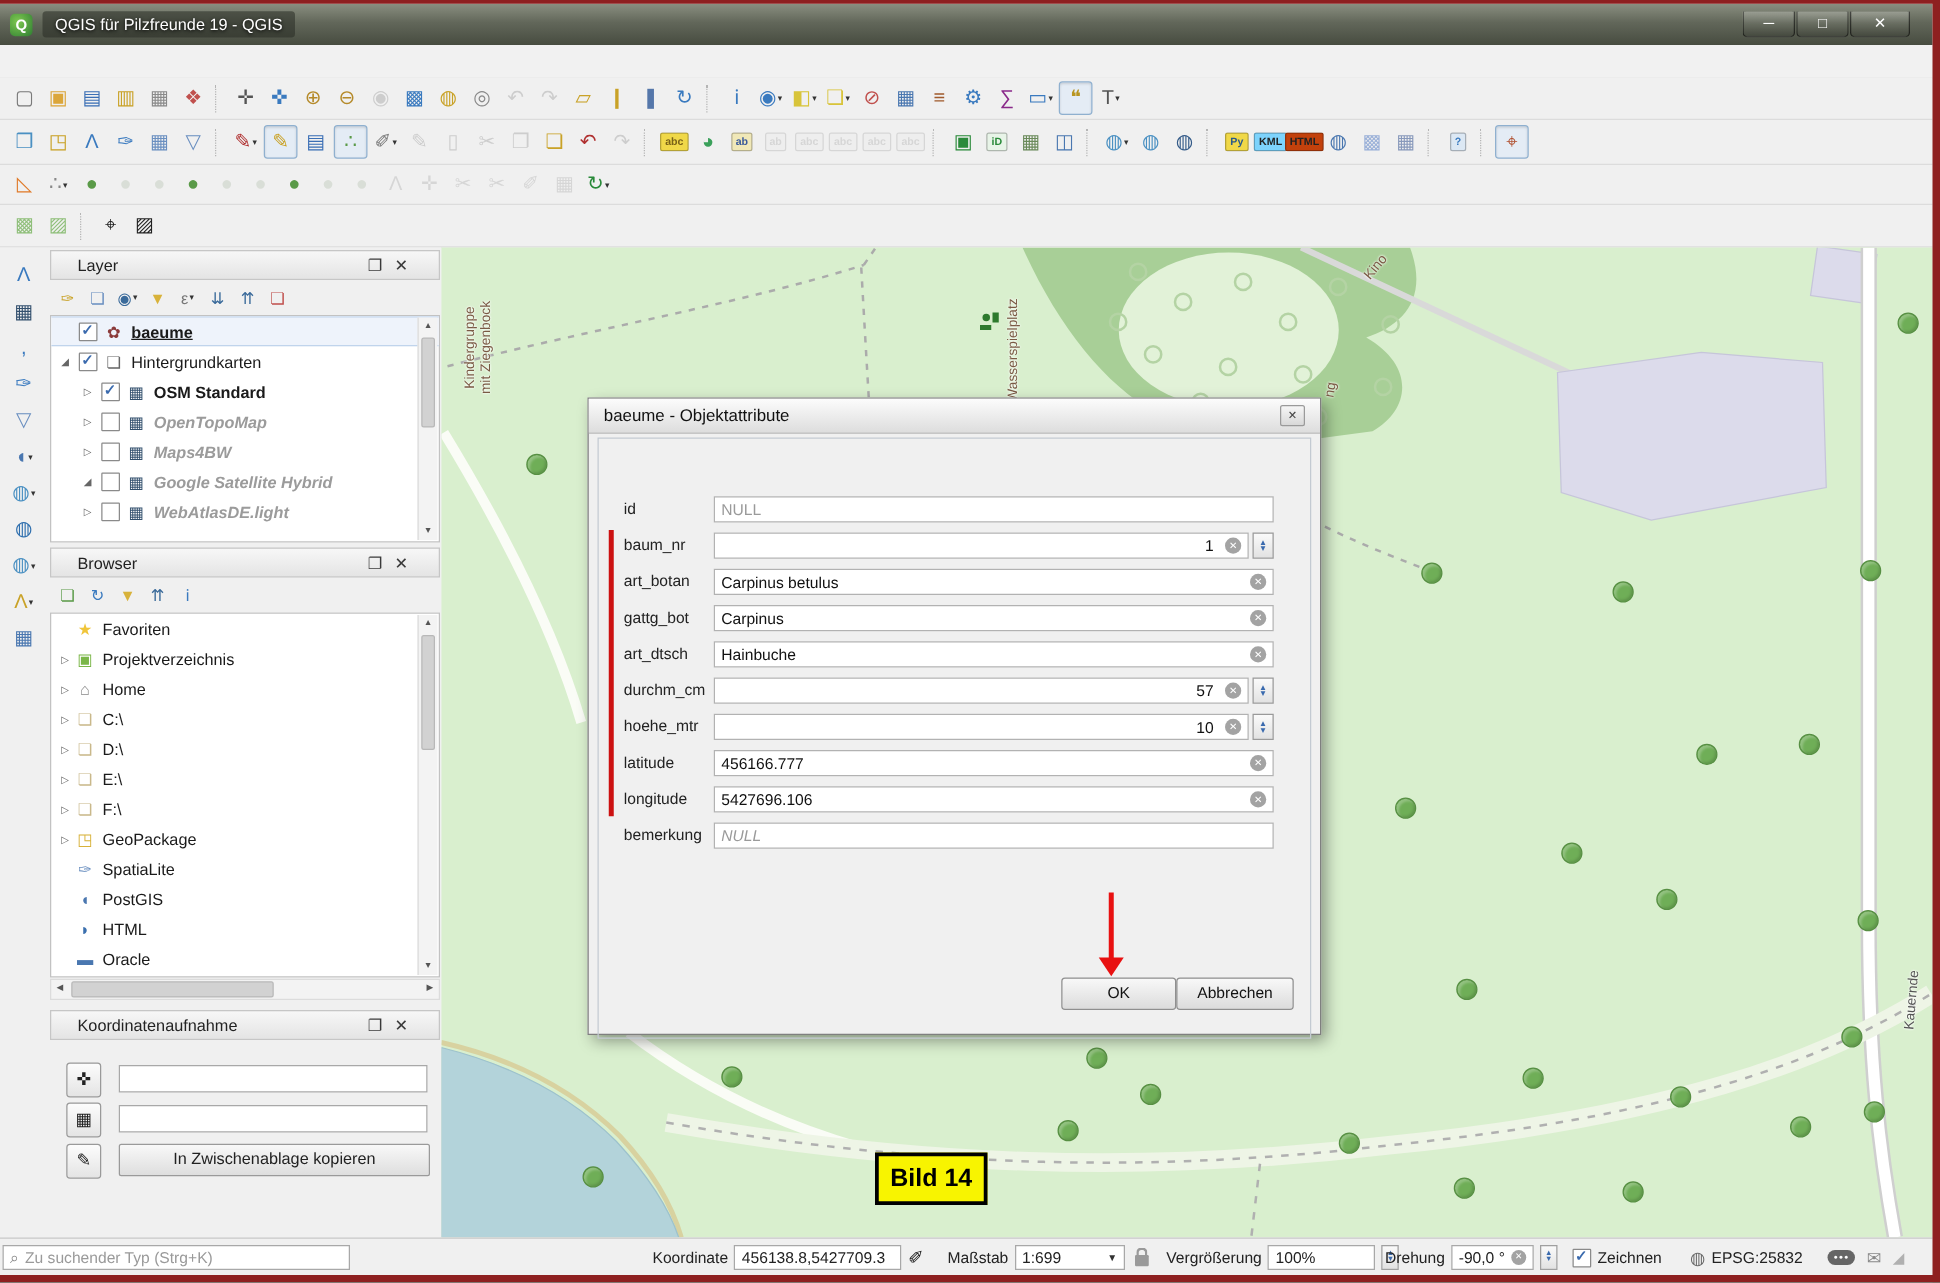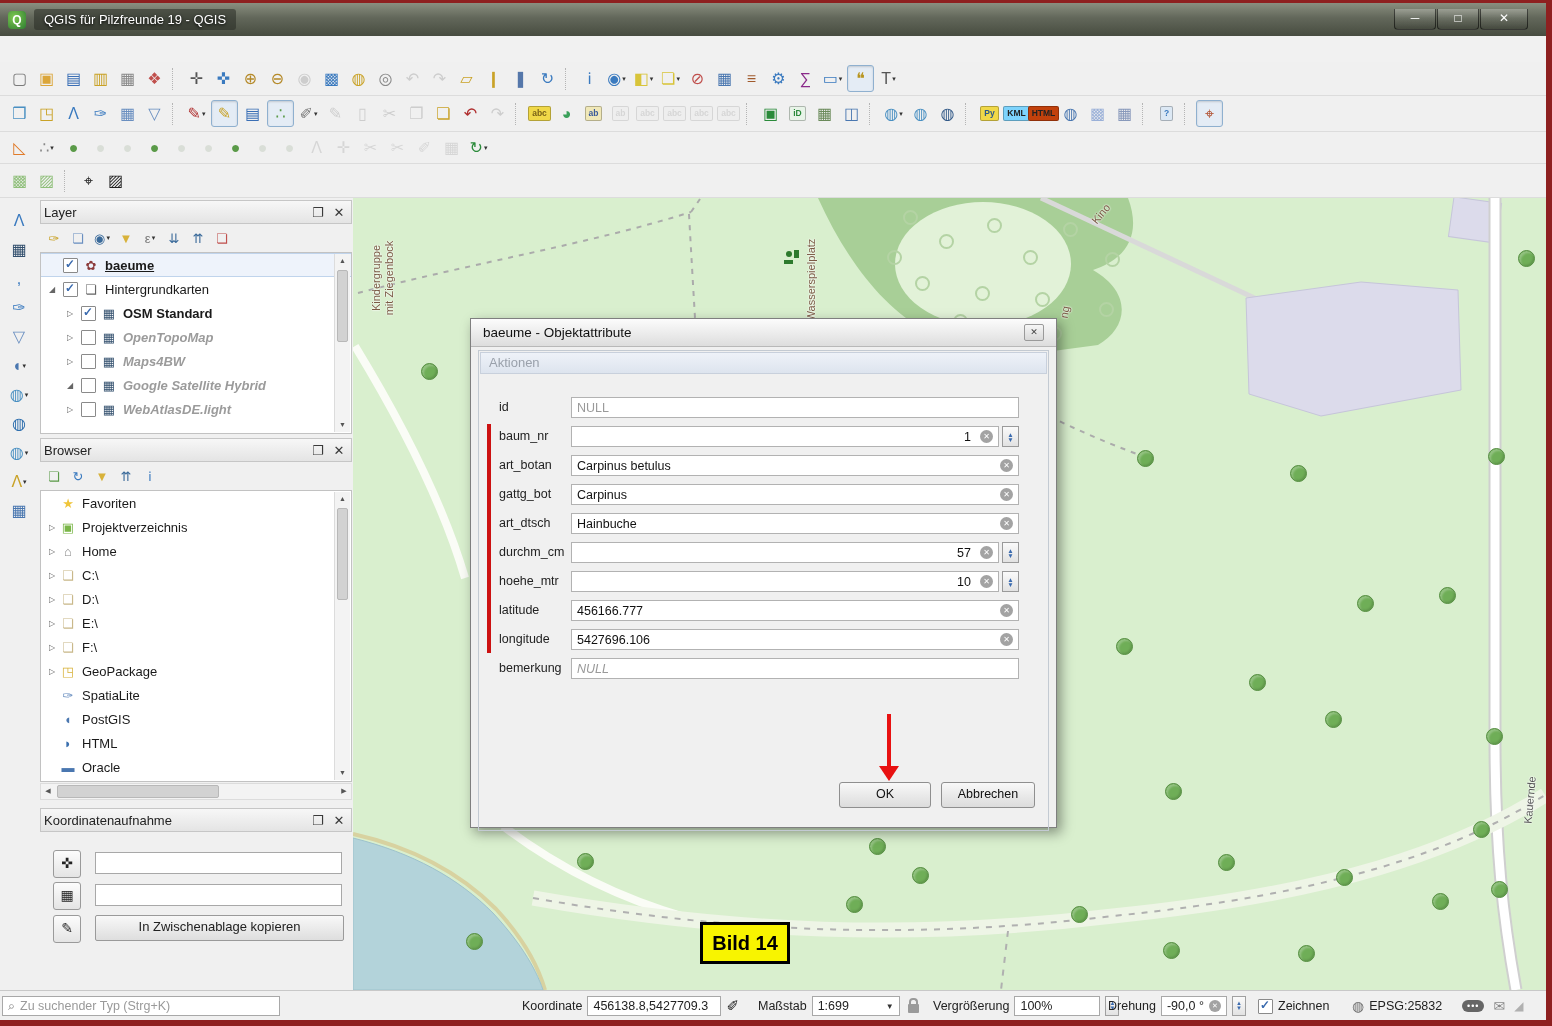--- a/index.html
+++ b/index.html
@@ -44,21 +44,21 @@
   .tbsep{display:inline-block;width:6px;height:22px;border-left:1px dotted #b5b5b5;margin:0 4px;flex:none;}
 
   
   #lefttb{position:absolute;left:0;top:198px;width:38px;height:560px;background:#f0f0f0;
     display:flex;flex-direction:column;align-items:center;padding-top:8px;box-sizing:border-box;}
   #lefttb .tbtn{margin:2px 0;}
 
   
   #panels{position:absolute;left:38px;top:198px;width:315px;height:792px;background:#f0f0f0;}
   .panel{position:absolute;left:2px;width:312px;}
-  .panel-title{height:24px;display:flex;align-items:center;padding:0 3px;font-size:13px;color:#222;
+  .panel-title{height:24px;display:flex;align-items:center;padding:0 21px;font-size:13px;color:#222;
     background:linear-gradient(#f7f7f7,#e4e4e4);border:1px solid #c6c6c6;box-sizing:border-box;}
   .panel-title .sp{flex:1;}
   .pt-icon{width:18px;text-align:center;color:#3a3a3a;font-size:13px;margin-left:3px;}
   .panel-toolbar{height:26px;display:flex;align-items:center;padding:1px 2px;}
   .panel-toolbar .tbtn{width:22px;height:22px;font-size:13px;}
   .tree{background:#fff;border:1px solid #c2c2c2;position:relative;overflow:hidden;box-sizing:border-box;}
   .trow{height:24px;display:flex;align-items:center;font-size:13px;color:#1a1a1a;padding-left:4px;}
   .trow.selected{background:#eef3fb;border-top:1px solid #c0d4ec;border-bottom:1px solid #c0d4ec;height:22px;}
   .expander{width:14px;text-align:center;font-size:8px;color:#666;flex:none;}
   .checkbox{width:13px;height:13px;border:1px solid #8a8a8a;background:#fff;margin:0 4px;position:relative;
@@ -112,21 +112,21 @@
   .frow.has-spin .f-field{width:428px;}
   .f-value{flex:1;color:#111;white-space:nowrap;overflow:hidden;}
   .f-value.muted{color:#9a9a9a;} .f-value.italic{font-style:italic;} .f-value.num{text-align:right;padding-right:5px;}
   .f-clear{width:13px;height:13px;border-radius:50%;background:#a3a3a3;color:#fff;font-size:8px;line-height:13px;
     text-align:center;flex:none;margin-left:4px;}
   .f-spin{position:absolute;left:511px;top:0;width:17px;height:21px;border:1px solid #9a9a9a;
     background:linear-gradient(#fafafa,#e2e2e2);display:flex;flex-direction:column;align-items:center;
     justify-content:center;box-sizing:border-box;}
   .f-spin i{font-style:normal;font-size:6.5px;line-height:5px;color:#3a6aae;}
   .red-line{position:absolute;left:16px;top:105px;width:4px;height:229px;background:#cc1111;}
-  .dlg-buttons{position:absolute;right:21px;top:463px;display:flex;gap:10px;}
+  .dlg-buttons{position:absolute;right:21px;top:463px;display:flex;gap:0;}
   .dlg-btn{height:24px;border:1px solid #8f8f8f;border-radius:3px;background:linear-gradient(#f8f8f8,#dcdcdc);
     font-size:12.5px;text-align:center;line-height:22px;color:#111;}
   #ok-btn{width:90px;} #cancel-btn{width:92px;}
 
   
   #red-arrow{position:absolute;left:879px;top:714px;z-index:30;}
   #red-arrow .shaft{position:absolute;left:8px;top:0;width:4px;height:53px;background:#e81111;}
   #red-arrow .head{position:absolute;left:0;top:52px;width:0;height:0;
     border-left:10px solid transparent;border-right:10px solid transparent;border-top:15px solid #e81111;}
 
@@ -846,21 +846,20 @@
       </div>
     </div>
   </div>
 
   <div id="dialog">
     <div id="dlg-title">
       <span>baeume - Objektattribute</span>
       <span id="dlg-close">✕</span>
     </div>
     <div class="dlg-frame"></div>
-    <div class="aktionen">Aktionen</div>
     <div class="red-line"></div>
     <div class="fields">
 
     <div class="frow">
           <span class="f-label">id</span>
           <div class="f-field">
             <span class="f-value muted">NULL</span>
 
           </div>
 

